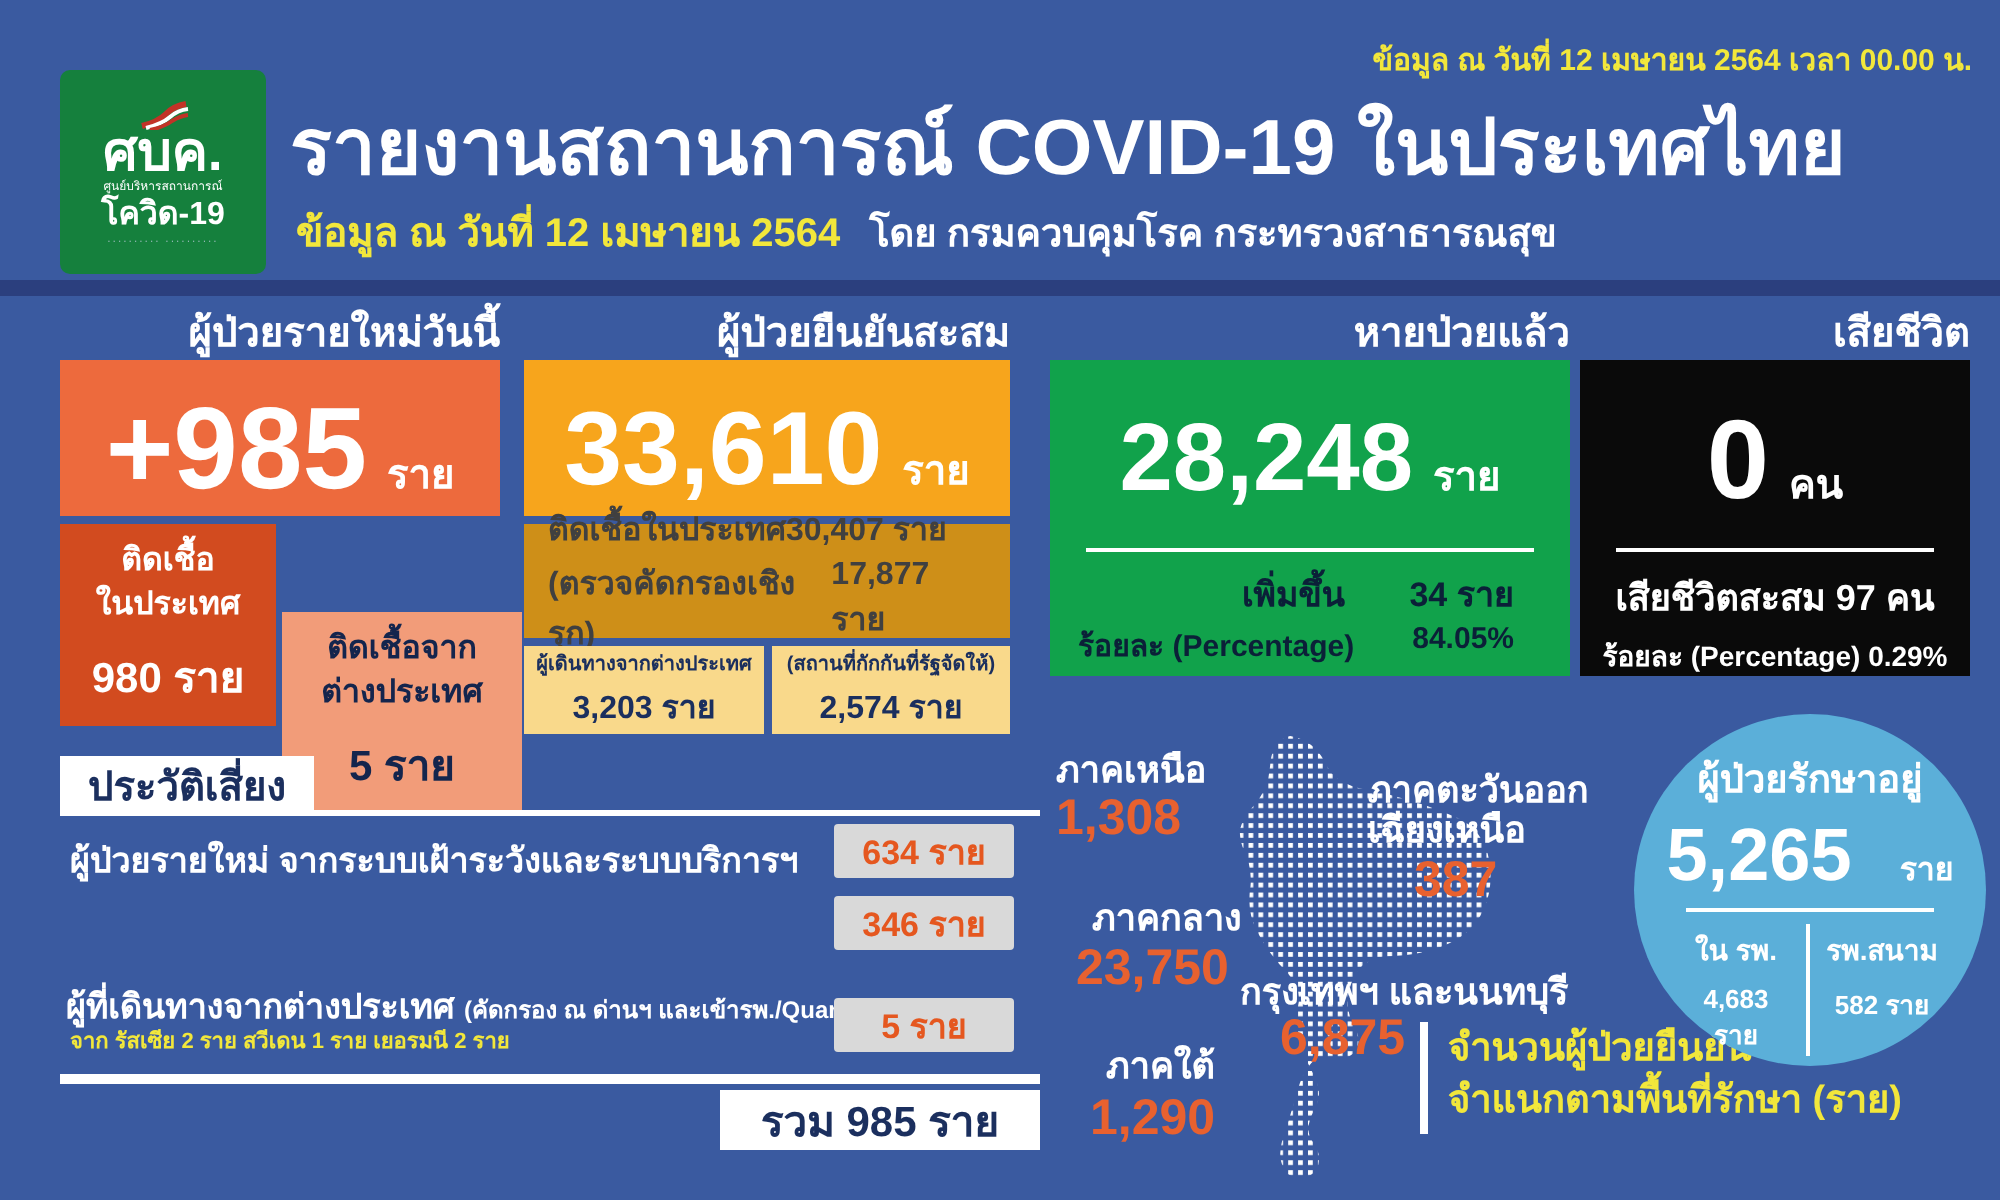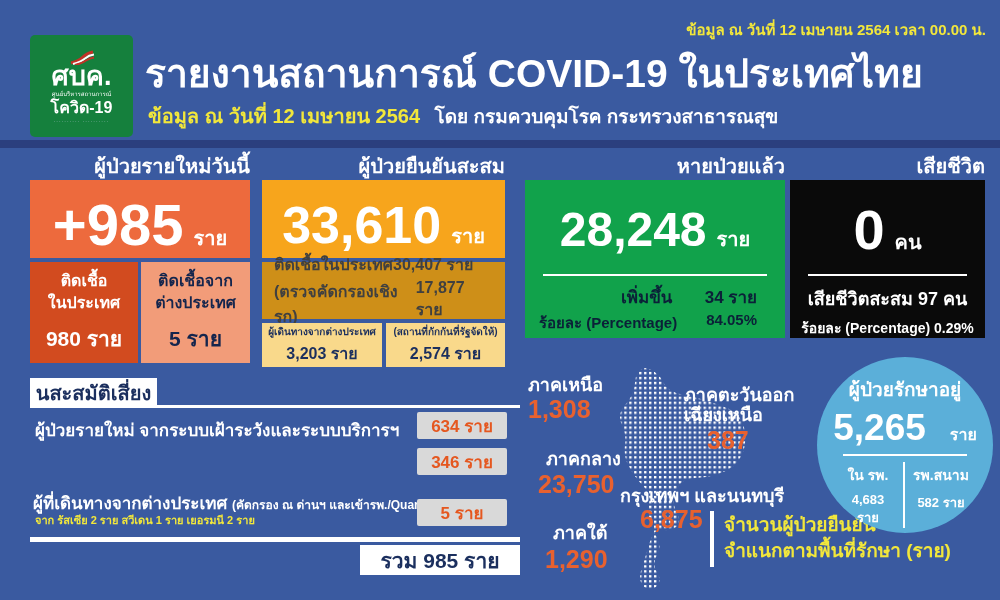--- a/index.html
+++ b/index.html
@@ -39,21 +39,21 @@
   .mainbox{top:180px; height:78px; display:flex; align-items:baseline; justify-content:center; gap:10px; padding-top:6px;}
   .big{color:#FFFFFF; font-weight:800; line-height:78px;}
   .unit{color:#FFFFFF; font-size:20px; font-weight:800;}
   .m1{left:30px; width:220px; background:#ED6A3D;}
   .m1 .big{font-size:58px;}
   .m2{left:262px; width:243px; background:#F7A51C;}
   .m2 .big{font-size:52px;}
 
   .sub1{top:262px; height:101px; display:flex; flex-direction:column; align-items:center; justify-content:center; text-align:center;}
   .sub1L{left:30px; width:108px; background:#D24B1F; color:#FFFFFF;}
-  .sub1R{left:141px; width:109px; background:#F29C79; color:#14254D;}
+  .sub1R{left:141px; width:120px; background:#F29C79; color:#14254D;margin-top:44px;}
   .sub1 .sl{font-size:16px; font-weight:800; line-height:1.35;}
   .sub1 .sv{font-size:21px; font-weight:800; margin-top:9px;}
 
   .sub2{left:262px; top:262px; width:243px; height:57px; background:#CE8F18;
         display:flex; flex-direction:column; justify-content:center; padding:0 12px; gap:2px;}
   .sub2 .row{display:flex; color:#404040; font-size:16px; font-weight:800;}
   .cream{top:323px; height:44px; background:#F9D98B; color:#1B2F5E; display:flex;
          flex-direction:column; align-items:center; justify-content:center; gap:2px;}
   .cr1{left:262px; width:120px;}
   .cr2{left:386px; width:119px;}
@@ -213,21 +213,21 @@
     <div class="k-row r1">
       <span>เสียชีวิตสะสม</span>
       <span>97 คน</span>
     </div>
     <div class="k-row r2">
       <span>ร้อยละ (Percentage)</span>
       <span>0.29%</span>
     </div>
   </div>
 
-  <div class="abs risk-title">นสะสมัติเสี่ยง</div>
+  <div class="abs risk-title">ประวัติเสี่ยง</div>
   <div class="abs risk-line"></div>
 
   <div class="abs risk-label rl1">ผู้ป่วยรายใหม่ จากระบบเฝ้าระวังและระบบบริการฯ</div>
   <div class="abs badge b1">634 ราย</div>
 
   <div class="abs badge b2">346 ราย</div>
 
   <div class="abs risk-label rl3">
     <span>ผู้ที่เดินทางจากต่างประเทศ</span>
     <span class="small">(คัดกรอง ณ ด่านฯ และเข้ารพ./Quarantine)</span>

